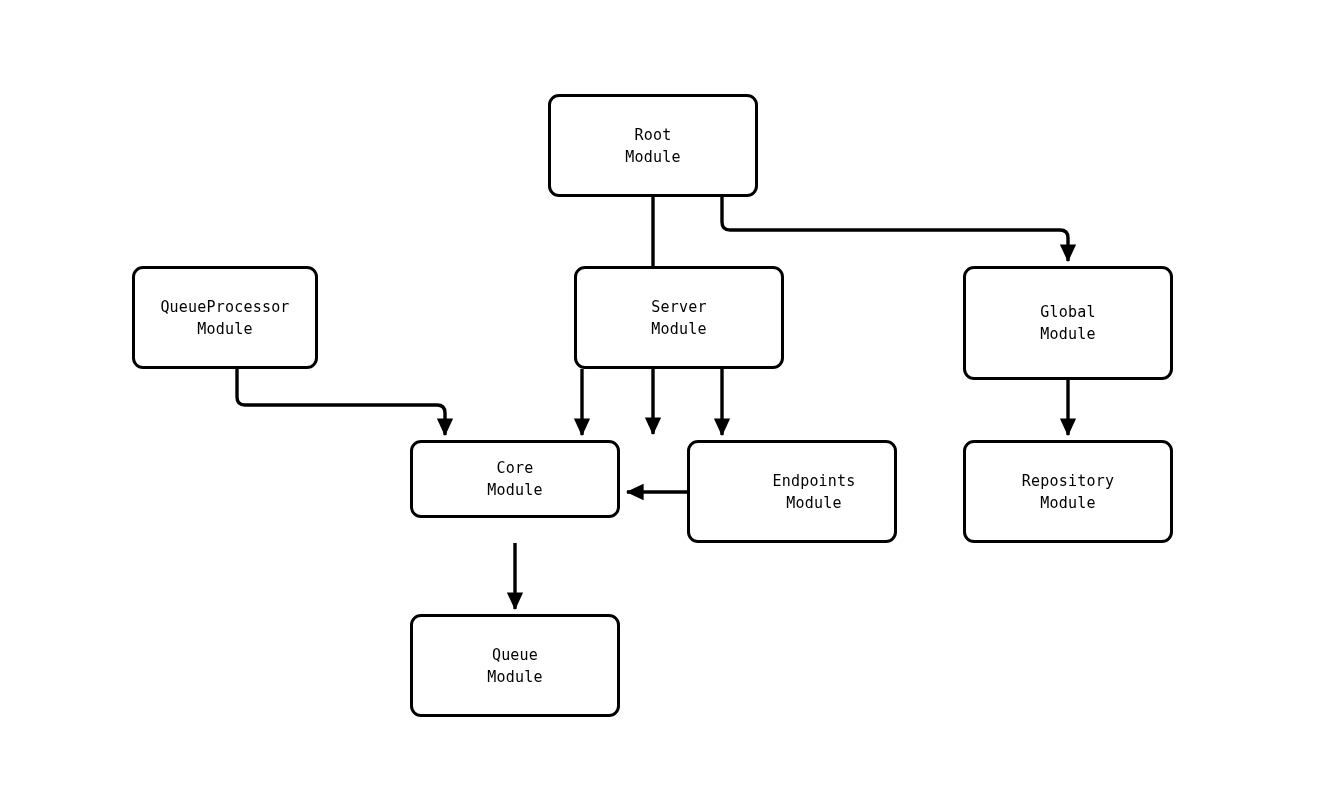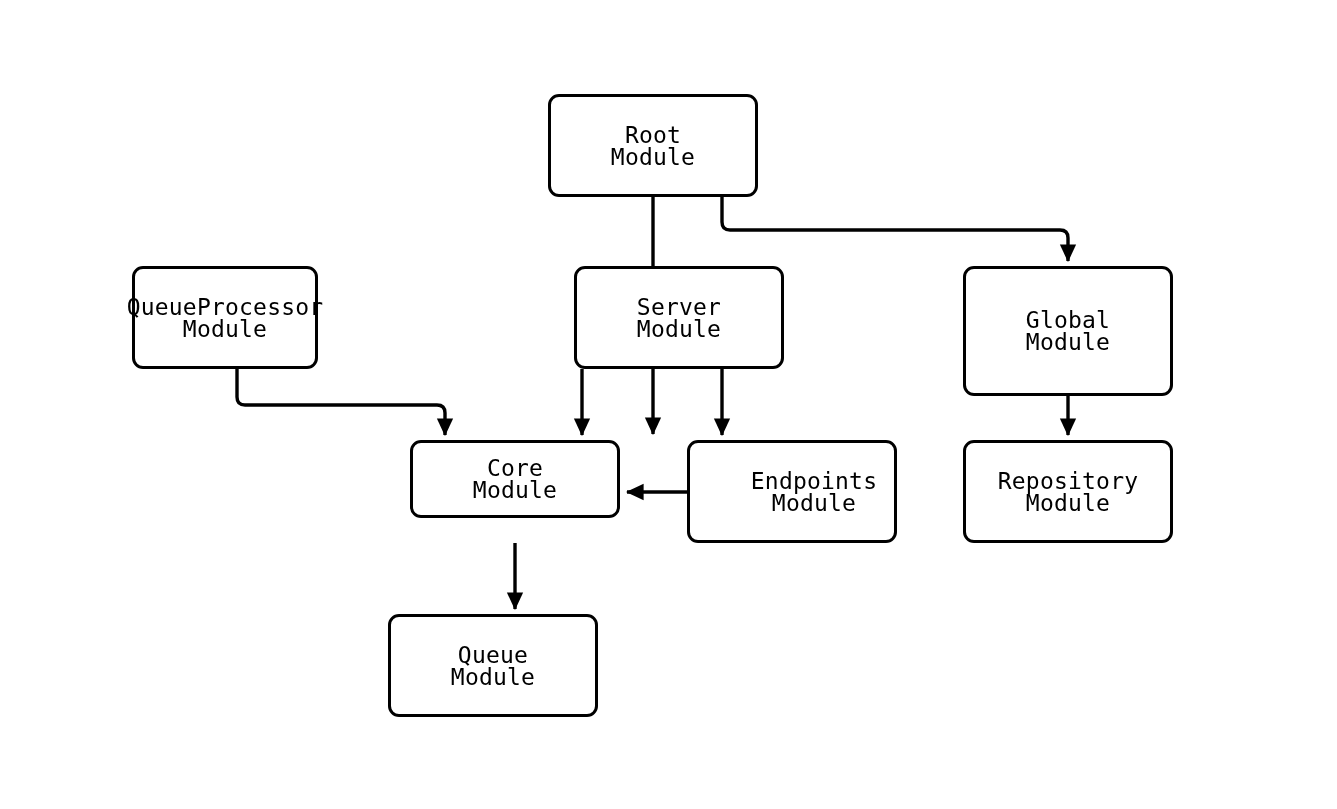--- a/index.html
+++ b/index.html
@@ -29,21 +29,21 @@
     border: 3px solid #000000;
     border-radius: 11px;
     background: #ffffff;
     display: flex;
     align-items: center;
     justify-content: center;
     z-index: 2;
   }
   .node-label {
     font-family: "DejaVu Sans Mono", "Liberation Mono", monospace;
-    font-size: 23px;
+    font-size: 15px;
     line-height: 22px;
     color: #000000;
     text-align: center;
     white-space: pre-line;
     letter-spacing: 0.2px;
   }
 </style>
 </head>
 <body>
 
@@ -81,38 +81,38 @@
   <div class="node" style="left:132px; top:266px; width:186px; height:103px;">
     <div class="node-label">QueueProcessor
 Module</div>
   </div>
 
   <div class="node" style="left:548px; top:266px; width:210px; height:103px;margin-left:26px;">
     <div class="node-label">Server
 Module</div>
   </div>
 
-  <div class="node" style="left:963px; top:266px; width:210px; height:130px;">
+  <div class="node" style="left:963px; top:266px; width:210px; height:114px;">
     <div class="node-label">Global
 Module</div>
   </div>
 
   <div class="node" style="left:410px; top:440px; width:210px; height:78px;">
     <div class="node-label">Core
 Module</div>
   </div>
 
   <div class="node" style="left:687px; top:440px; width:210px; height:103px;padding-left:44px;">
     <div class="node-label">Endpoints
 Module</div>
   </div>
 
   <div class="node" style="left:963px; top:440px; width:210px; height:103px;">
     <div class="node-label">Repository
 Module</div>
   </div>
 
-  <div class="node" style="left:388px; top:614px; width:210px; height:103px;">
+  <div class="node" style="left:410px; top:614px; width:210px; height:103px;">
     <div class="node-label">Queue
 Module</div>
   </div>
 
 </div>
 
 </body></html>

